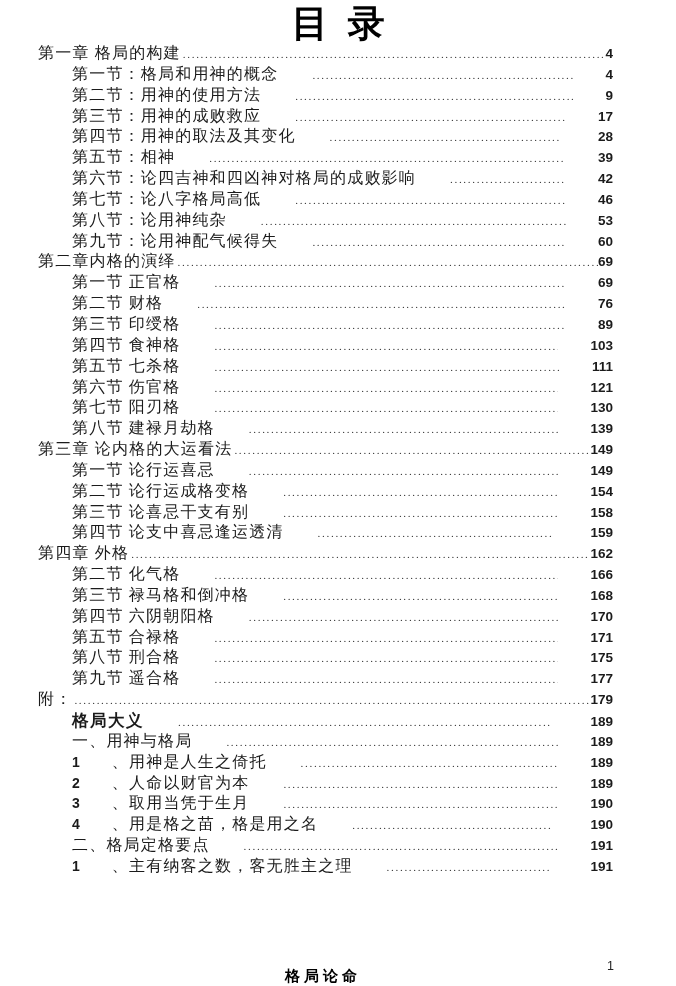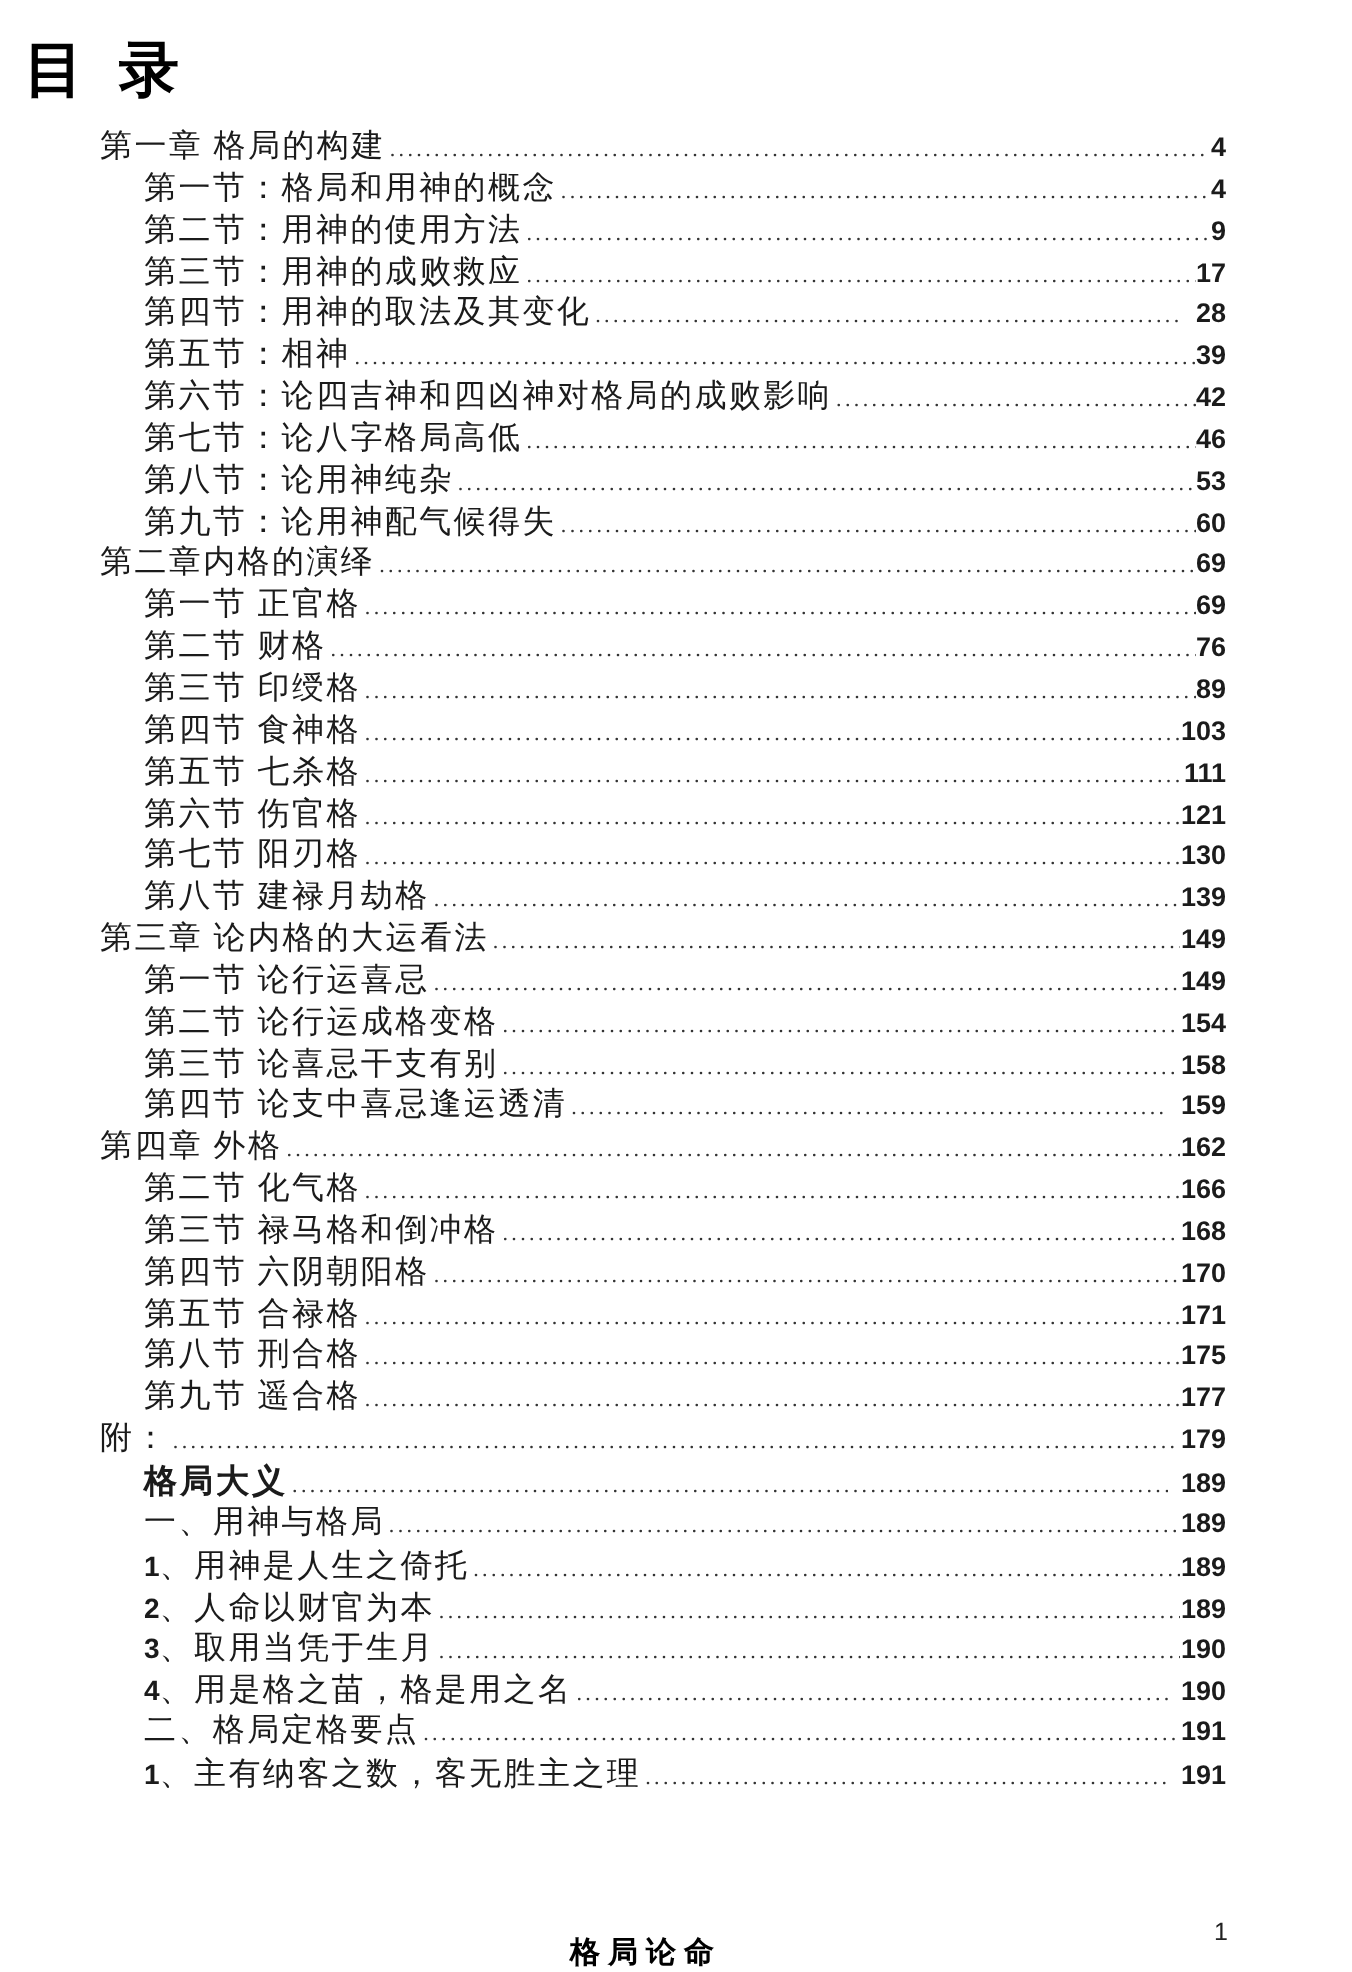--- a/index.html
+++ b/index.html
@@ -7,43 +7,43 @@
   body {
     width: 676px; height: 986px;
     background: #ffffff;
     color: #1b1b1b;
     font-family: "Liberation Serif", "DejaVu Serif", serif;
     position: relative;
     overflow: hidden;
   }
 
   .page-title {
-    margin: 12px;
+    margin: 0;
     padding-top: 7px;
-    text-align: left;
-    font-size: 30px;
+    text-align: center;
+    font-size: 37px;
     line-height: 33px;
     font-weight: bold;
     word-spacing: 10px;
     color: #000;
   }
 
   .toc { margin-top: 3px; }
 
   .toc-row {
     display: flex;
     align-items: baseline;
     height: 20.85px;
     line-height: 20.85px;
     font-size: 16px;
     letter-spacing: 1.2px;
     padding-right: 63px;
   }
-  .toc-row.chapter { padding-left: 50px; }
-  .toc-row.section { padding-left: 72px; }
+  .toc-row.chapter { padding-left: 38px; }
+  .toc-row.section { padding-left: 72px; gap: 32px; }
 
   .toc-label { white-space: pre; }
   .toc-prefix {
     font-family: "Liberation Sans", "DejaVu Sans", sans-serif;
     font-weight: bold;
     font-size: 14px;
     letter-spacing: 0;
   }
   .toc-prefix:empty { display: none; }
 

